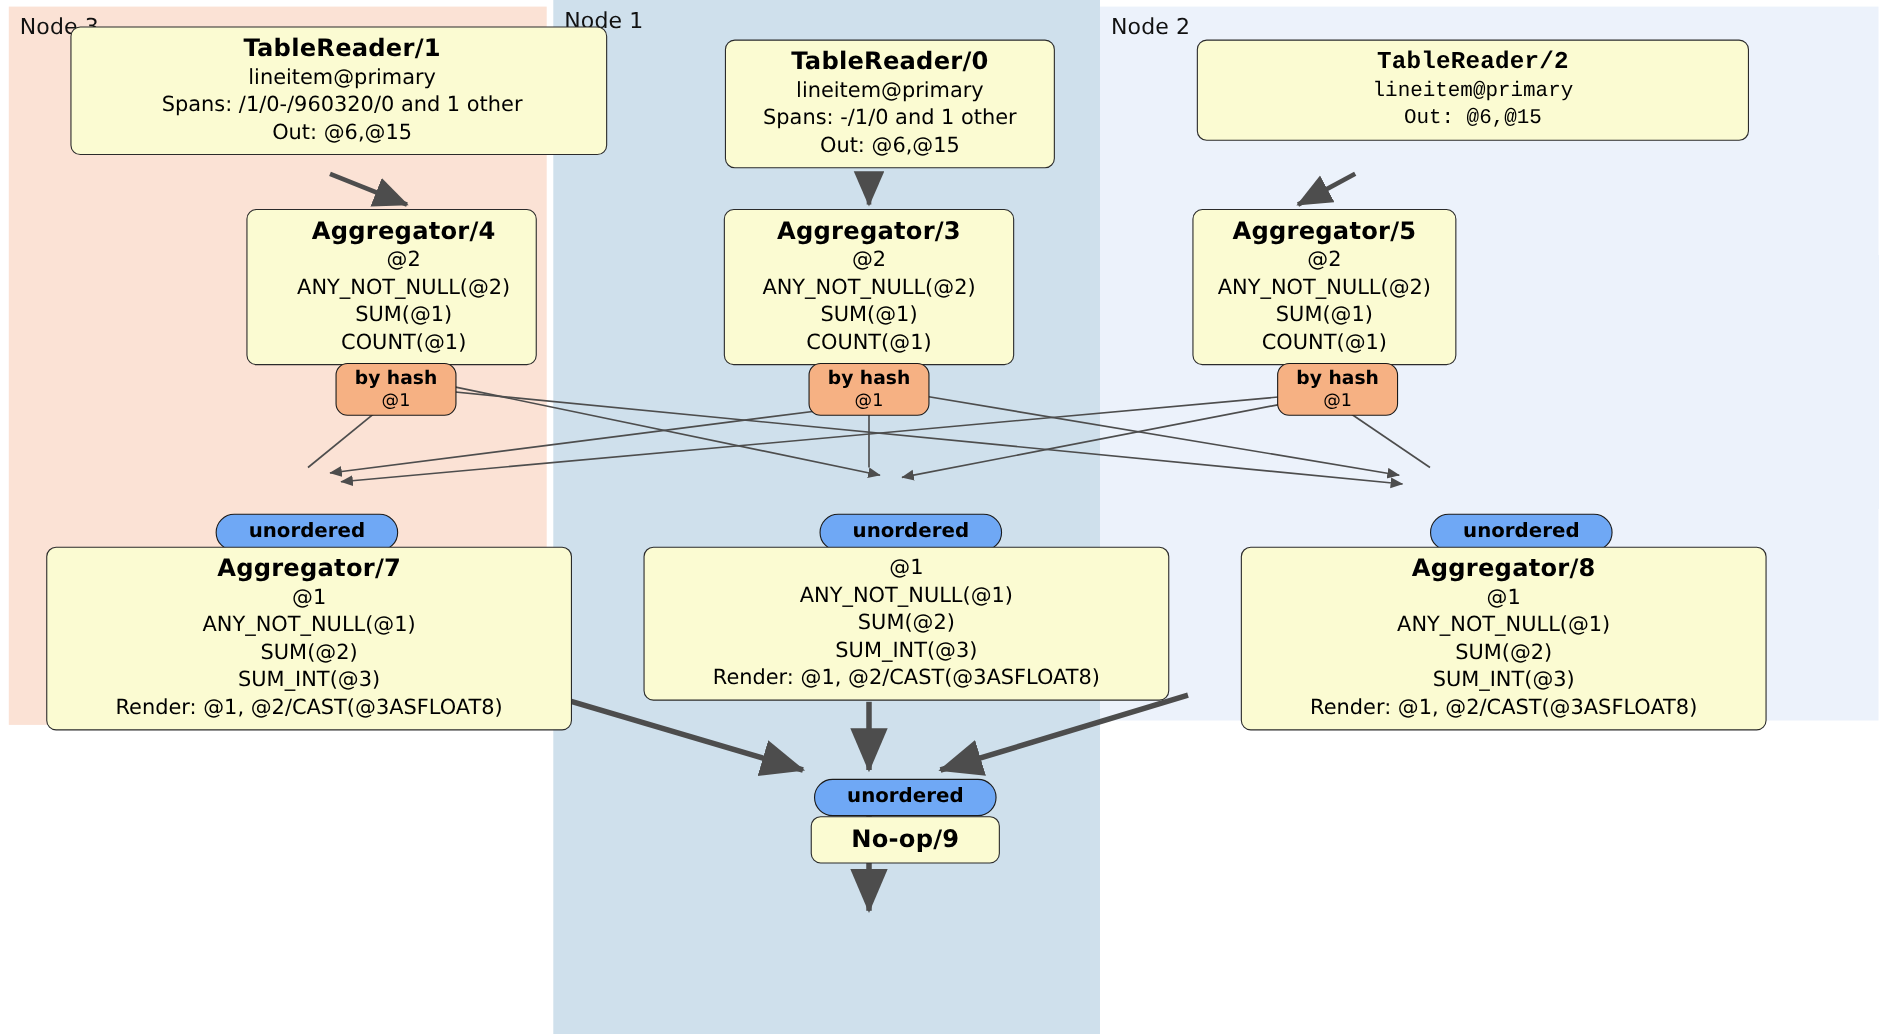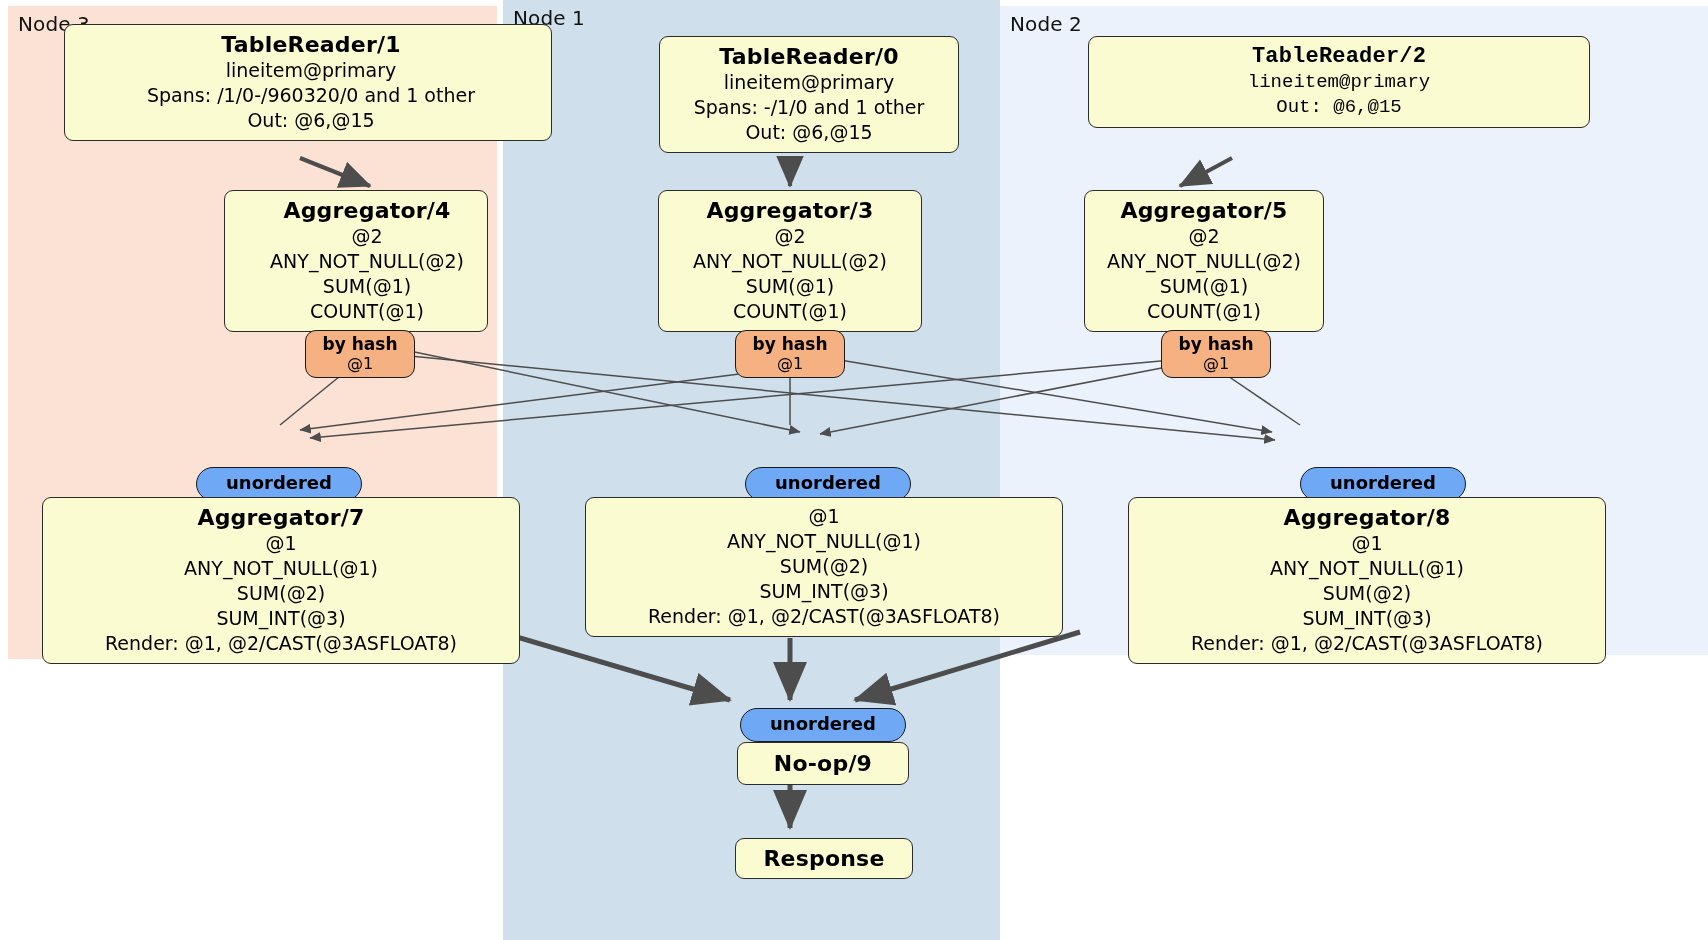--- a/index.html
+++ b/index.html
@@ -171,17 +171,14 @@
   </div>
 
   <div class="pill pill-un" style="left:740px;top:708px;width:166px;height:34px;">
     <span>unordered</span>
   </div>
 
   <div class="box" id="noop" style="left:737px;top:710px;width:172px;padding:7px 10px;margin-top:32px;">
     <div class="ttl">No-op/9</div>
   </div>
 
-  <div class="box" id="resp" style="left:735px;top:838px;width:178px;padding:6px 10px;">
-    <div class="ttl">Response</div>
-  </div>
 
 </div>
 
 </body></html>

